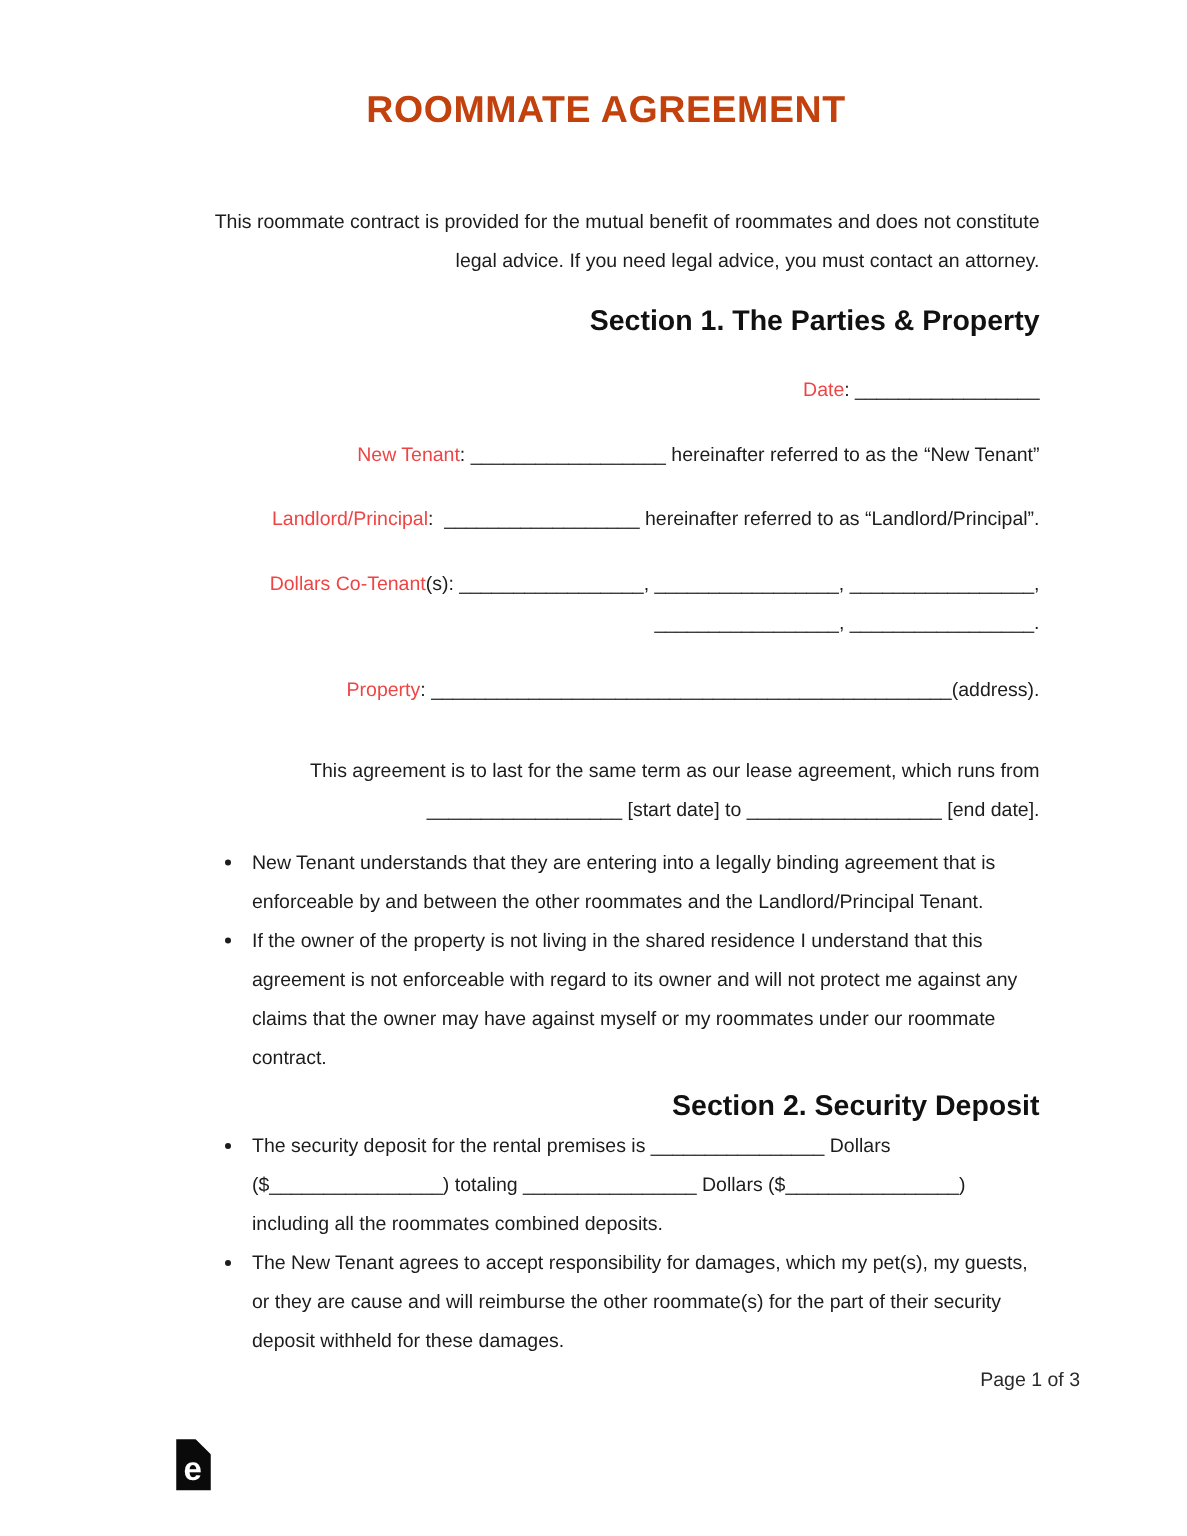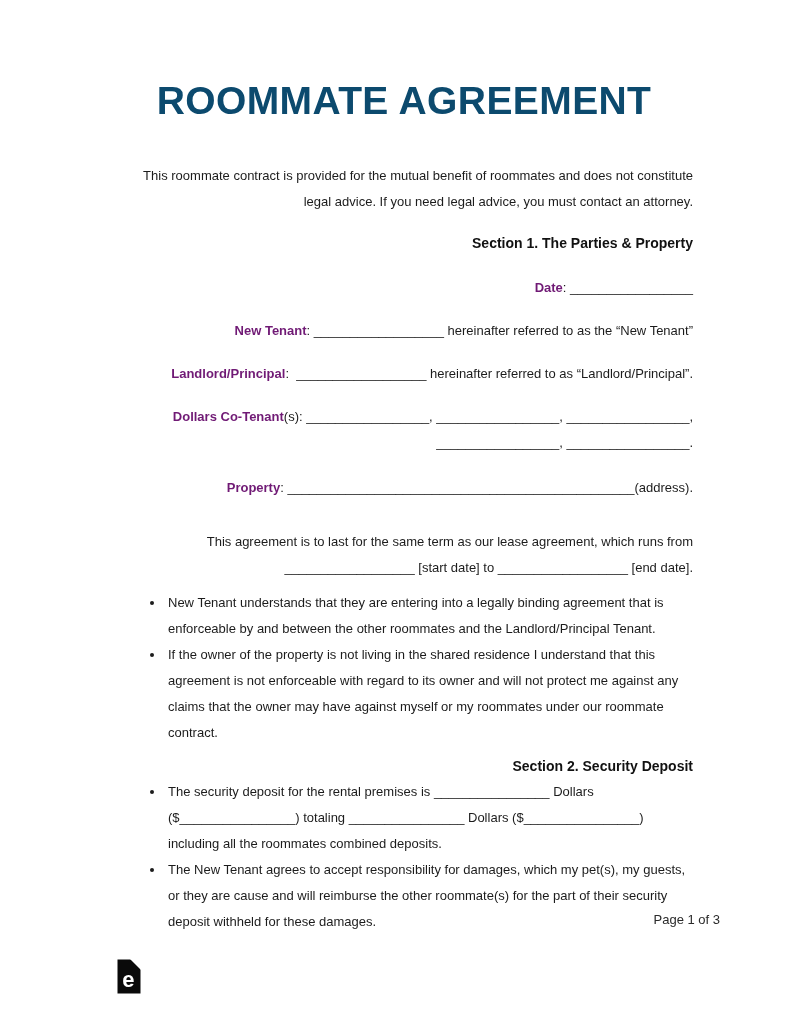--- a/index.html
+++ b/index.html
@@ -11,49 +11,49 @@
     font-family: "Liberation Sans", sans-serif;
     color: #1c1c1c;
     overflow: hidden;
   }
   .content {
     padding: 0 0 0 115px;
     width: 578px;
   }
   .doc-title {
     margin: 0;
-    padding-top: 84px;
+    padding-top: 56px;
     text-align: center;
-    font-size: 39px;
+    font-size: 25px;
     font-weight: bold;
     letter-spacing: 0.4px;
-    color: #0c4a6e;
+    color: #c2410c;
     line-height: 34px;
   }
   p, h2 {
     margin: 0;
     font-size: 13px;
     line-height: 26px;
     text-align: right;
   }
   .intro { margin-top: 45px; }
   .sec-heading {
-    font-size: 14px;
+    font-size: 19px;
     font-weight: bold;
     line-height: 26px;
     color: #111;
   }
   .h-sec1 { margin-top: 15px; }
   .field-date      { margin-top: 19px; }
   .field-newtenant { margin-top: 17px; }
   .field-landlord  { margin-top: 17px; }
   .field-cotenant  { margin-top: 17px; }
   .field-property  { margin-top: 19px; }
   .term-para       { margin-top: 28px; }
-  strong.lbl { font-weight: bold; color: #701a75; }
+  strong.lbl { font-weight: normal; color: #ef4444; }
   .blank { letter-spacing: 0; white-space: normal; }
   ul.bullets {
     margin: 9px 0 0 0;
     padding: 0 0 0 50px;
     list-style: disc outside;
     width: 528px;
   }
   ul.bullets li {
     font-size: 13px;
     line-height: 26px;

